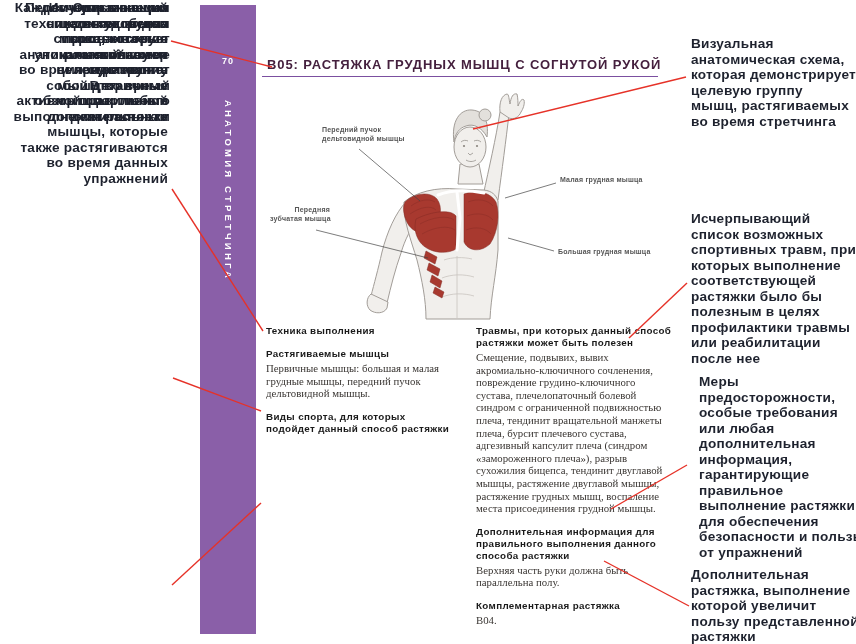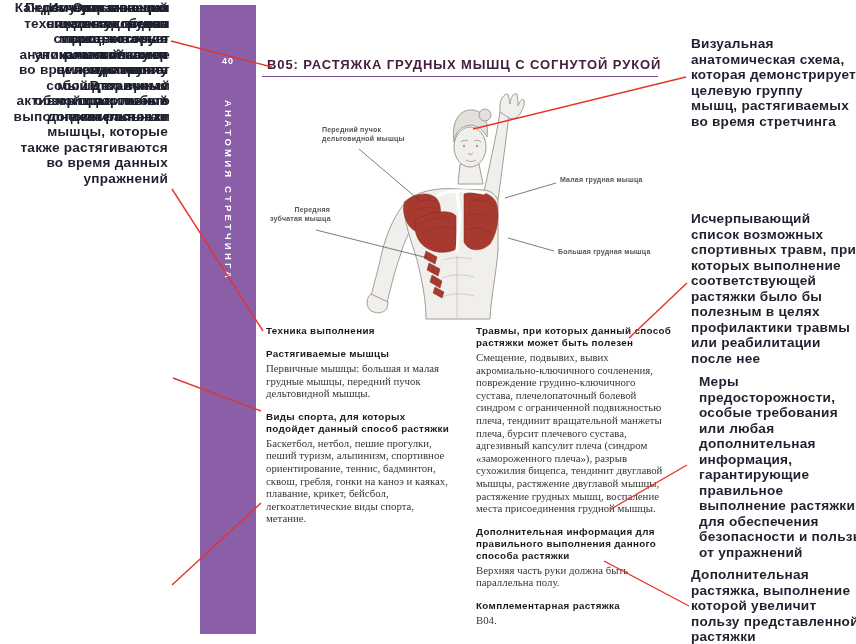--- a/index.html
+++ b/index.html
@@ -48,21 +48,21 @@
   
   .lines{position:absolute;left:0;top:0;width:856px;height:644px;pointer-events:none;}
   .figure-svg{position:absolute;left:356px;top:90px;}
 </style>
 </head>
 <body>
 
 <div class="canvas">
 
   <div class="spine">
-    <div class="page-num">40</div>
+    <div class="page-num">70</div>
     <div class="spine-title">АНАТОМИЯ СТРЕТЧИНГА</div>
   </div>
 
   <div class="ann ann-left annL2">Описываемая
 техника выполнения
 соответствует
 анатомической схеме
 и представляет
 собой детальный
 обзор правильного
@@ -196,21 +196,20 @@
   <div class="fig-label fl2">Передняя
 зубчатая мышца</div>
   <div class="fig-label fl3">Малая грудная мышца</div>
   <div class="fig-label fl4">Большая грудная мышца</div>
 
   <div class="col col-left">
     <h4>Техника выполнения</h4>
     <h4>Растягиваемые мышцы</h4>
     <p>Первичные мышцы: большая и малая грудные мышцы, передний пучок дельтовидной мышцы.</p>
     <h4>Виды спорта, для которых подойдет данный способ растяжки</h4>
-    <p>Баскетбол, нетбол, пешие прогулки, пеший туризм, альпинизм, спортивное ориентирование, теннис, бадминтон, сквош, гребля, гонки на каноэ и каяках, плавание, крикет, бейсбол, легкоатлетические виды спорта, метание.</p>
   </div>
 
   <div class="col col-right">
     <h4>Травмы, при которых данный способ растяжки может быть полезен</h4>
     <p>Смещение, подвывих, вывих акромиально-ключичного сочленения, повреждение грудино-ключичного сустава, плечелопаточный болевой синдром с ограниченной подвижностью плеча, тендинит вращательной манжеты плеча, бурсит плечевого сустава, адгезивный капсулит плеча (синдром «замороженного плеча»), разрыв сухожилия бицепса, тендинит двуглавой мышцы, растяжение двуглавой мышцы, растяжение грудных мышц, воспаление места присоединения грудной мышцы.</p>
     <h4>Дополнительная информация для правильного выполнения данного способа растяжки</h4>
     <p>Верхняя часть руки должна быть параллельна полу.</p>
     <h4>Комплементарная растяжка</h4>
     <p>В04.</p>
   </div>

